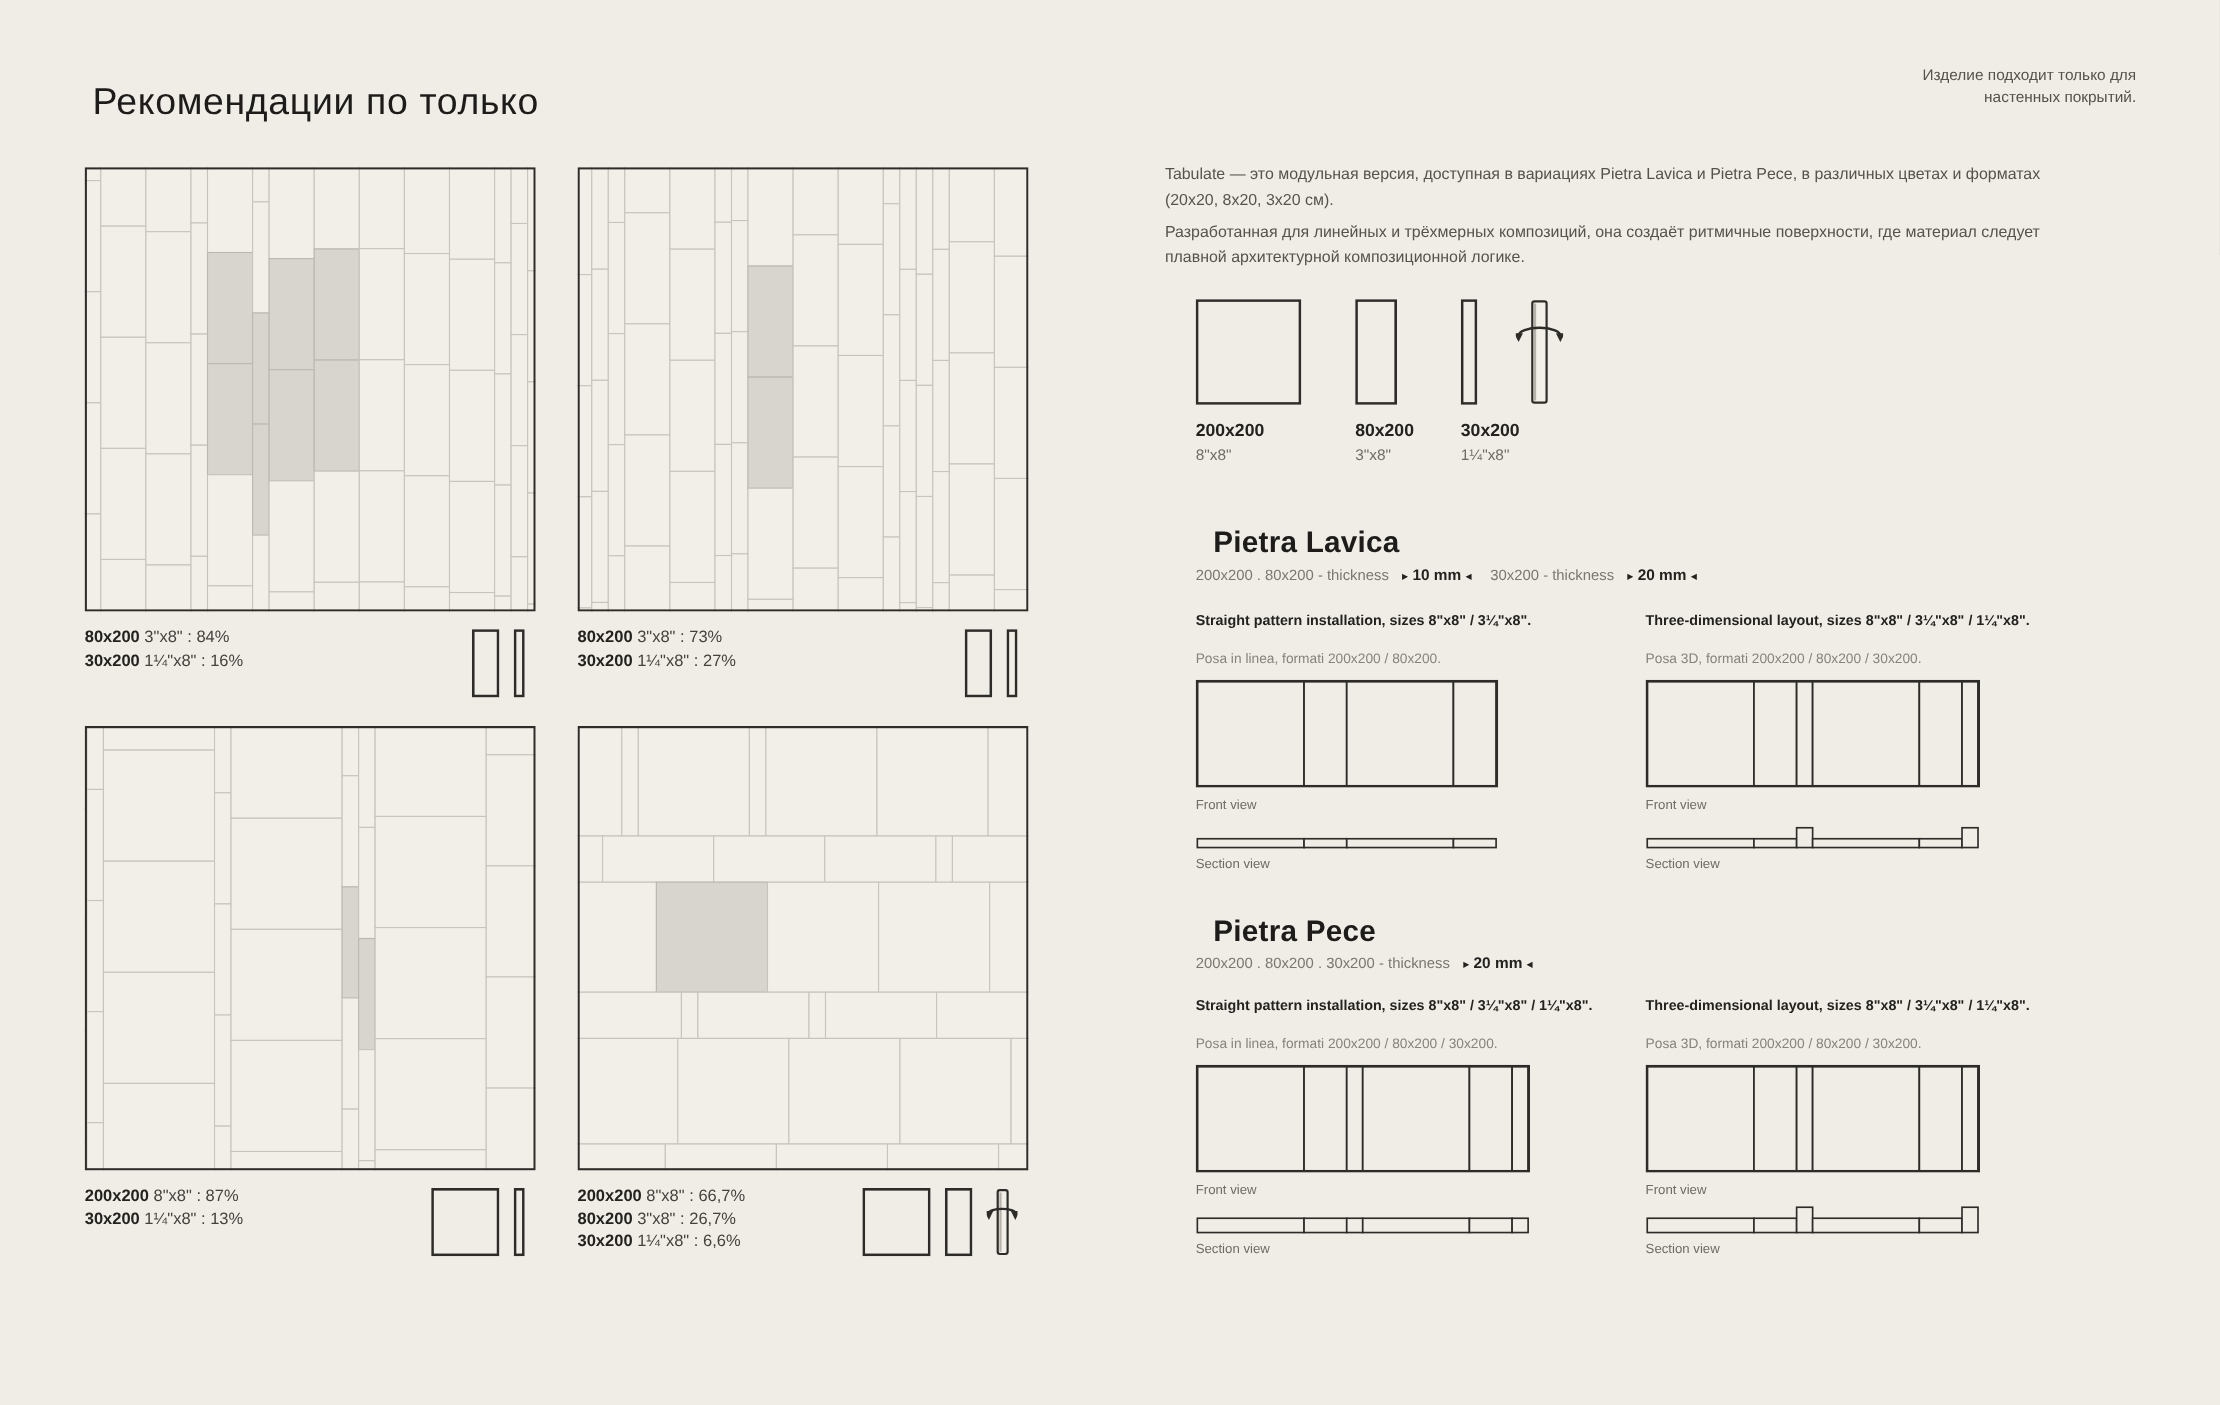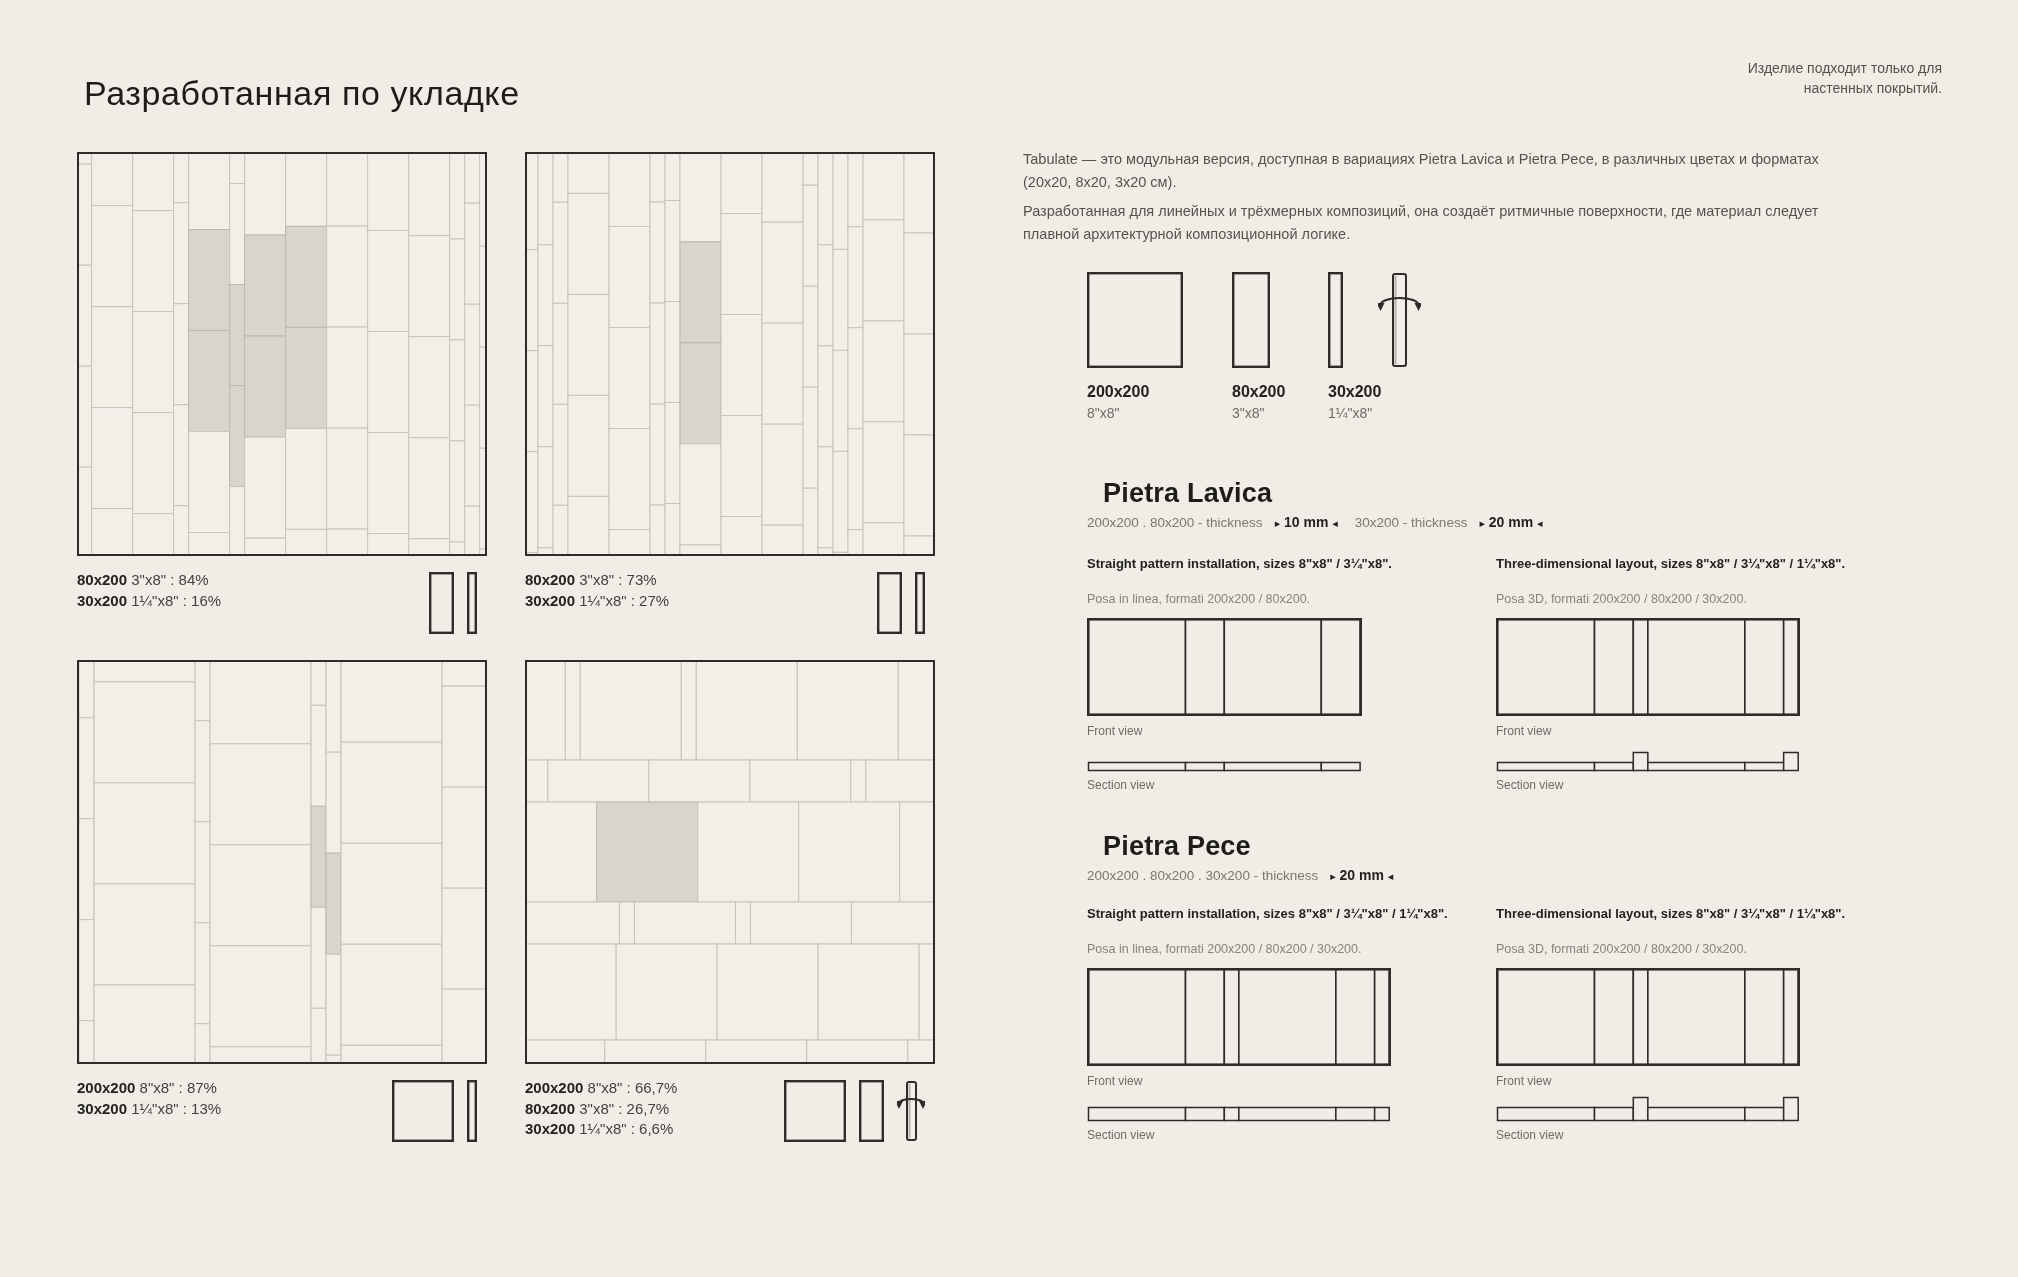--- a/index.html
+++ b/index.html
@@ -8,21 +8,21 @@
     font-family:"Liberation Sans",sans-serif;color:#2b2a27;overflow:hidden;
   }
   .page-title{
     position:absolute;left:84px;top:74px;margin:0;
     font-size:34px;font-weight:500;letter-spacing:.6px;color:#1d1c1a;
   }
   .wall-note{
     position:absolute;right:76px;top:58px;text-align:right;
     font-size:14px;line-height:1.45;color:#55524c;
   }
-  .intro-p{position:absolute;left:1023px;width:830px;margin:0;
+  .intro-p{position:absolute;left:1059px;width:830px;margin:0;
     font-size:14.5px;line-height:1.6;color:#56534d;}
   #intro1{top:148px;} #intro2{top:200px;}
 
   
   .panel-block{position:absolute;width:410px;}
   #panel0{left:77px;top:152px;} #panel1{left:525px;top:152px;}
   #panel2{left:77px;top:660px;} #panel3{left:525px;top:660px;}
   .panel-svg{display:block;}
   .caption-row{display:flex;justify-content:space-between;align-items:flex-start;margin-top:14px;}
   .cap-lines{font-size:15px;line-height:1.38;color:#45423e;}
@@ -57,21 +57,21 @@
   .front-strip{margin-top:12px;height:98px;}
   .view-label{font-size:12px;color:#6f6b65;margin-top:8px;}
   .section-strip{margin-top:8px;height:26px;display:flex;align-items:flex-end;}
   .view-label.second{margin-top:6px;}
 </style>
 </head>
 <body>
 
 <div class="sheet">
 
-  <h1 class="page-title">Разработанная по укладке</h1>
+  <h1 class="page-title">Рекомендации по только</h1>
 
   <div class="wall-note">
     <span>Изделие подходит только для</span><br>
     <span>настенных покрытий.</span>
   </div>
 
   <p class="intro-p" id="intro1">Tabulate — это модульная версия, доступная в вариациях Pietra Lavica и Pietra Pece, в различных цветах и форматах (20x20, 8x20, 3x20 см).</p>
   <p class="intro-p" id="intro2">Разработанная для линейных и трёхмерных композиций, она создаёт ритмичные поверхности, где материал следует плавной архитектурной композиционной логике.</p>
 
   <div class="panel-block" id="panel0">

